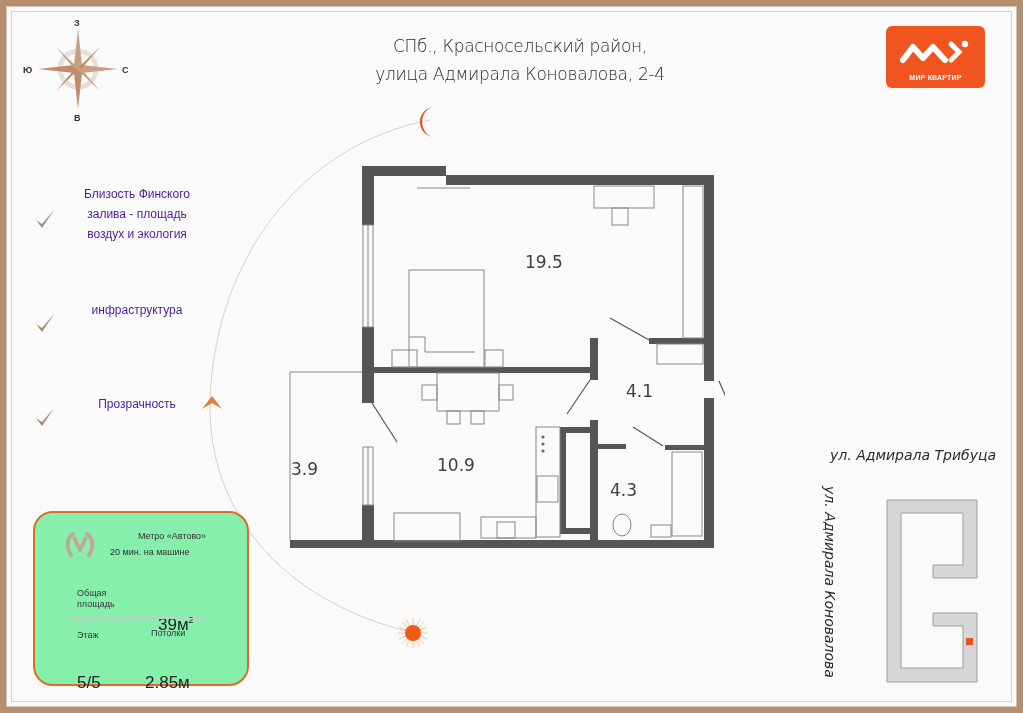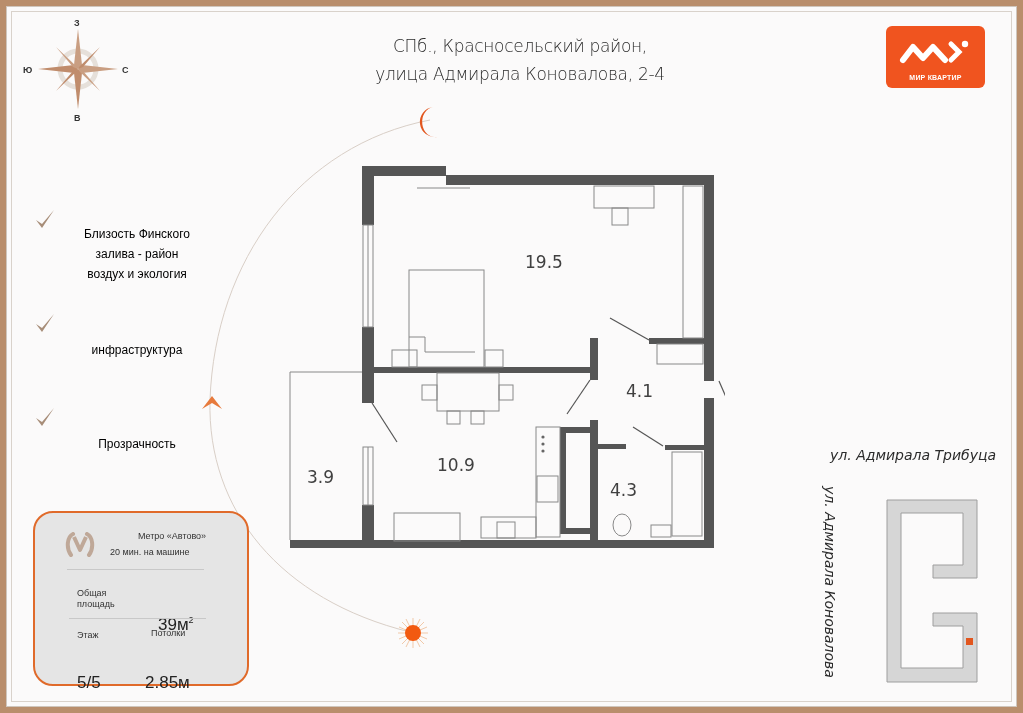--- a/index.html
+++ b/index.html
@@ -4,23 +4,23 @@
 <style>
   html, body { margin:0; padding:0; }
   body { width:1023px; height:713px; background:#b98e6c; position:relative; overflow:hidden; font-family:"Liberation Sans", sans-serif; }
   .frame { position:absolute; left:6px; top:6px; width:1011px; height:701px; background:#fbfafa; border:1px solid #cfc6bd; box-sizing:border-box; }
   .inner-line { position:absolute; left:4px; top:4px; right:4px; bottom:4px; border:1px solid #d9d2cb; pointer-events:none; }
   .abs { position:absolute; }
   .title { left:300px; top:32px; width:440px; text-align:center; font-family:"DejaVu Sans", sans-serif; font-size:17px; line-height:28px; color:#2b2b2b; font-weight:300; letter-spacing:-0.3px; }
   .logo { left:886px; top:26px; width:99px; height:62px; background:#f0541f; border-radius:6px; }
   .logo-text { position:absolute; bottom:7px; left:0; width:100%; text-align:center; color:#fff; font-size:7px; font-weight:bold; letter-spacing:0.2px; }
   .compass-lbl { font-size:9px; color:#333; font-weight:bold; }
-  .feat { width:150px; text-align:center; font-size:12px; line-height:20px; color:#000000;margin-top:40px; }
+  .feat { width:150px; text-align:center; font-size:12px; line-height:20px; color:#4c1d95; }
   .check { width:22px; height:22px; }
-  .card { left:33px; top:511px; width:216px; height:175px; border:2.5px solid #e06a2a; border-radius:20px; box-sizing:border-box; background:#e5e5e5; }
+  .card { left:33px; top:511px; width:216px; height:175px; border:2.5px solid #e06a2a; border-radius:20px; box-sizing:border-box; background:#86efac; }
   .card .hr { position:absolute; height:1px; background:#c8c8c8; }
   .small { font-size:9px; color:#333; }
   .big { font-size:17px; font-weight:normal; color:#222;margin-top:24px; }
   .street { font-family:"DejaVu Sans", sans-serif; font-size:14px; font-style:italic; color:#2b2b2b; font-weight:300; }
   .room-lbl { font-family:"DejaVu Sans", sans-serif; font-size:17px; color:#404040; }
 </style>
 </head>
 <body>
 
 <div class="frame">
@@ -78,21 +78,21 @@
   <polygon points="202,409 212,396 222,409 212,403" fill="#e77a3c"></polygon>
 </svg>
 
 <div>
   <div>
     <svg class="abs check" style="left:34px;top:208px;" viewBox="0 0 22 22">
         <path d="M2,12 L8,20 L20,2 L8,16 Z" fill="#a78d78"></path>
       </svg>
     <div class="abs feat" style="left:62px;top:184px;">
       <div>Близость Финского</div>
-      <div>залива - район</div>
+      <div>залива - площадь</div>
       <div>воздух и экология</div>
     </div>
   </div>
   <div>
     <svg class="abs check" style="left:34px;top:312px;" viewBox="0 0 22 22">
         <path d="M2,12 L8,20 L20,2 L8,16 Z" fill="#a78d78"></path>
       </svg>
     <div class="abs feat" style="left:62px;top:300px;">
       <div>инфраструктура</div>
     </div>
@@ -196,21 +196,21 @@
       <line x1="434" y1="221" x2="451" y2="260"></line>
     </g>
     <g fill="#666">
       <circle cx="258" cy="277" r="1.6"></circle>
         <circle cx="258" cy="284" r="1.6"></circle>
         <circle cx="258" cy="291" r="1.6"></circle>
     </g>
   </svg>
   <div class="abs room-lbl" style="left:240px;top:92px;">19.5</div>
   <div class="abs room-lbl" style="left:152px;top:295px;">10.9</div>
-  <div class="abs room-lbl" style="left:22px;top:299px;margin-top:8px;">3.9</div>
+  <div class="abs room-lbl" style="left:6px;top:299px;">3.9</div>
   <div class="abs room-lbl" style="left:341px;top:221px;">4.1</div>
   <div class="abs room-lbl" style="left:325px;top:320px;">4.3</div>
 </div>
 
 <div>
   <div class="abs street" style="left:830px;top:447px;">ул. Адмирала Трибуца</div>
   <div class="abs street" style="left:820px;top:486px;transform-origin:0 0;transform:translate(18px,0) rotate(90deg);white-space:nowrap;">ул. Адмирала Коновалова</div>
   <svg class="abs" style="left:885px;top:498px;" width="100" height="185" viewBox="0 0 100 185">
     <path d="M2,2 H92 V80 H48 V67 H78 V15 H16 V170 H78 V128 H48 V115 H92 V184 H2 Z" fill="#d6d6d6" stroke="#9e9e9e" stroke-width="1"></path>
     <rect x="81" y="140" width="7" height="7" fill="#e2561e"></rect>

